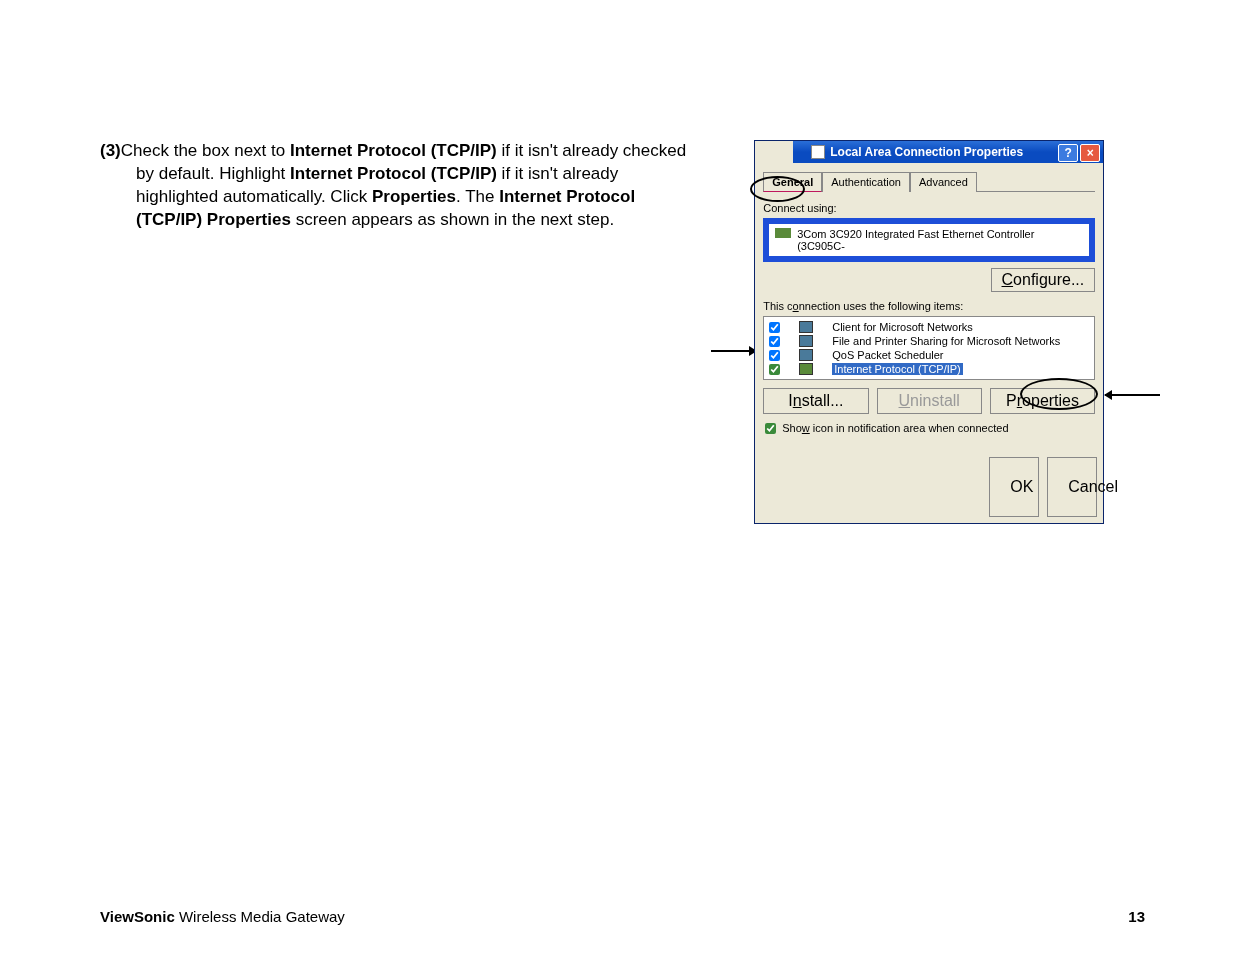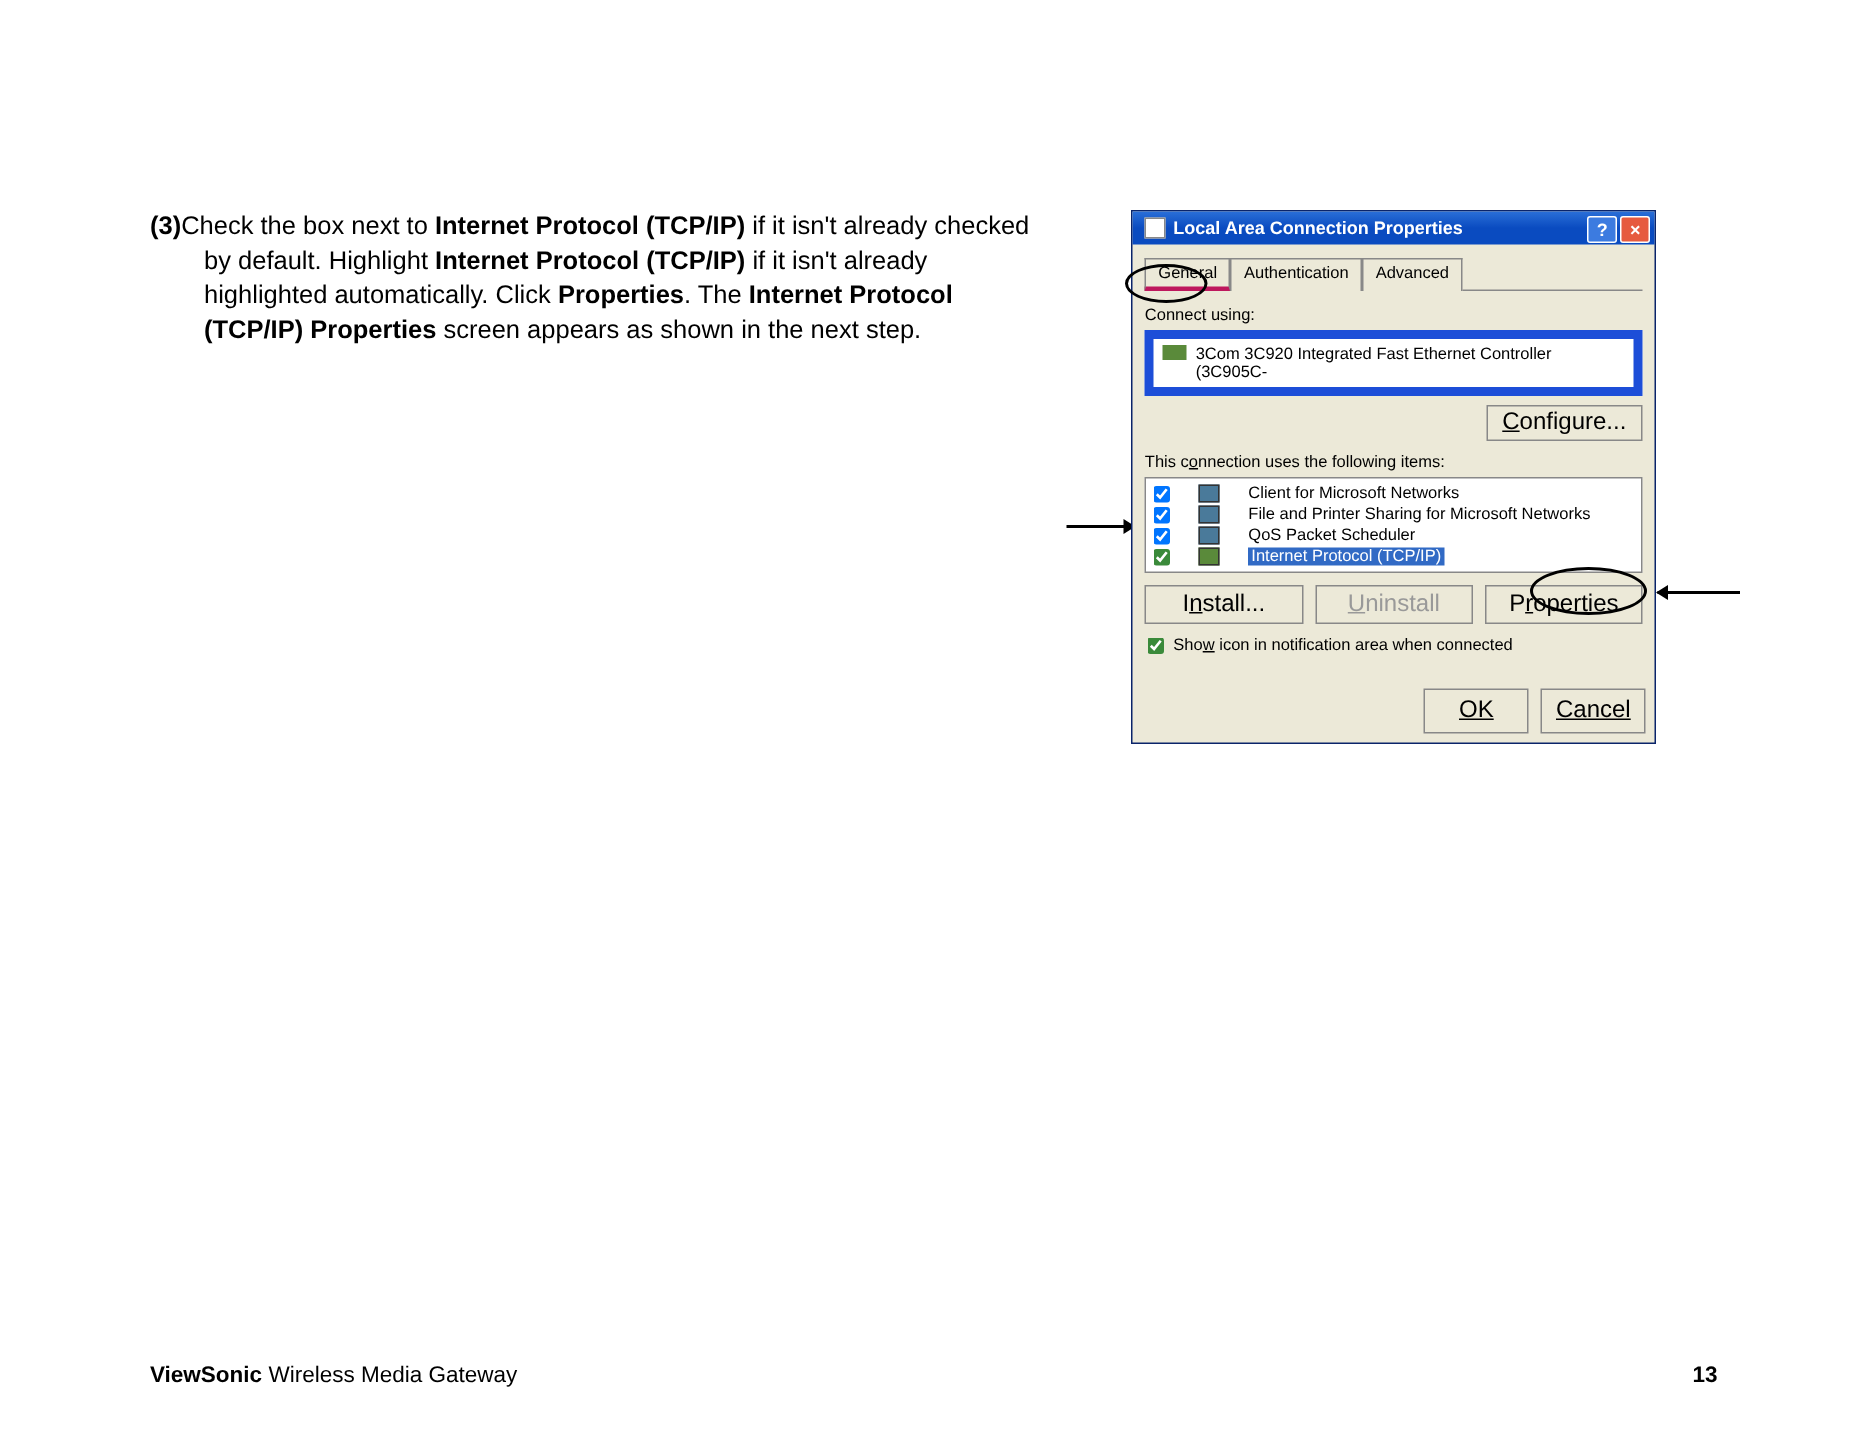--- a/index.html
+++ b/index.html
@@ -42,26 +42,27 @@
       top: 0;
       width: 350px;
       border: 1px solid #0a246a;
       background: #ece9d8;
       font-family: Tahoma, Arial, sans-serif;
       font-size: 11px;
     }
     .titlebar {
       background: linear-gradient(to bottom, #2a6fd8, #0a4bc0 50%, #0a4bc0);
       color: #fff;
-      padding: 4px 8px;
+      padding: 4px 18px;
       display: flex;
       align-items: center;
       font-weight: bold;
       font-size: 12px;
       position: relative;
+      margin-left: 38px;
     }
     .titlebar-icon {
       width: 14px;
       height: 14px;
       background: #fff;
       margin-right: 5px;
       display: inline-block;
       border: 1px solid #888;
     }
     .title-buttons {
@@ -98,22 +99,23 @@
       border: 1px solid #888;
       border-bottom: none;
       background: #ece9d8;
       margin-right: 0;
       font-size: 11px;
       position: relative;
       top: 1px;
     }
     .tab.active {
       background: #ece9d8;
-      border-bottom: 3px solid #be185d;
+      border-bottom: 1px solid #be185d;
       z-index: 1;
+      font-weight: bold;
     }
     .section-label {
       margin-bottom: 4px;
     }
     .device-box {
       border: 6px solid #1d4ed8;
       padding: 4px 6px;
       background: #fff;
       display: flex;
       gap: 6px;
@@ -208,23 +210,22 @@
       accent-color: #3a8a3a;
     }
     .dialog-footer {
       display: flex;
       justify-content: flex-end;
       gap: 8px;
       padding: 6px;
       padding-top: 0;
     }
     .dialog-footer .xp-button {
-      width: 70px;
-      padding: 5px;
-      text-decoration: underline;
+      width: 50px;
+      padding: 20px;
     }
     
     .arrow-left {
       position: absolute;
       left: -13px;
       top: 210px;
       width: 45px;
       height: 2px;
       background: #000;
     }

